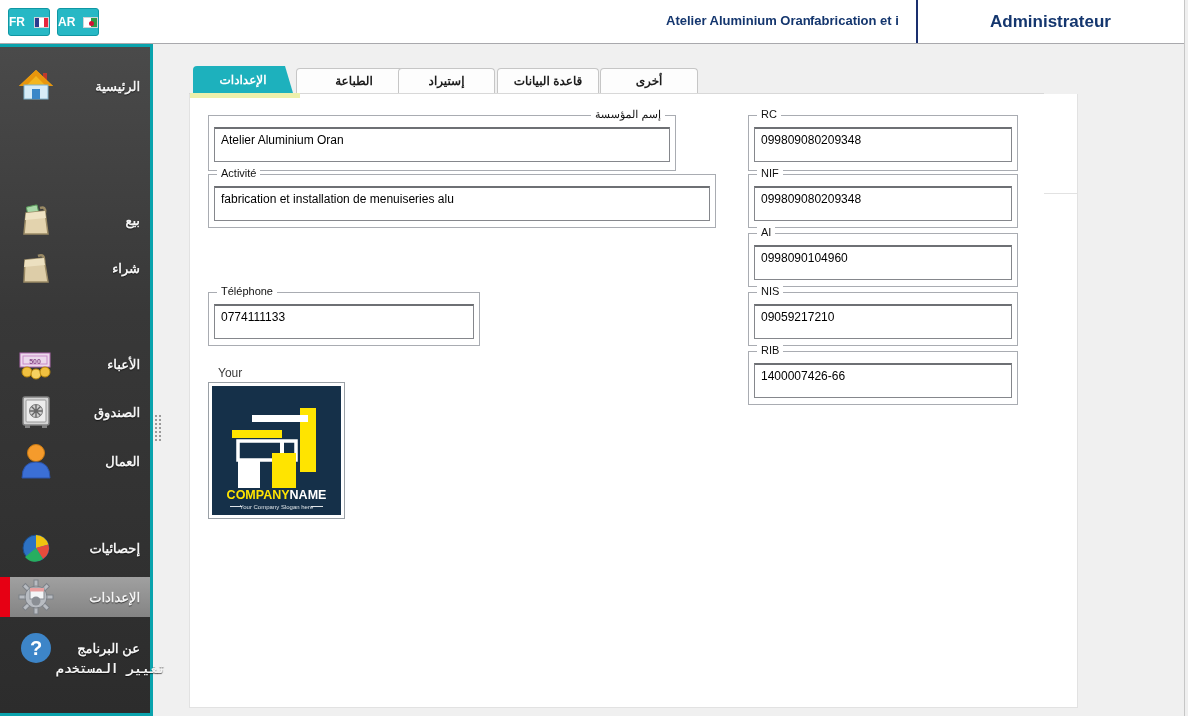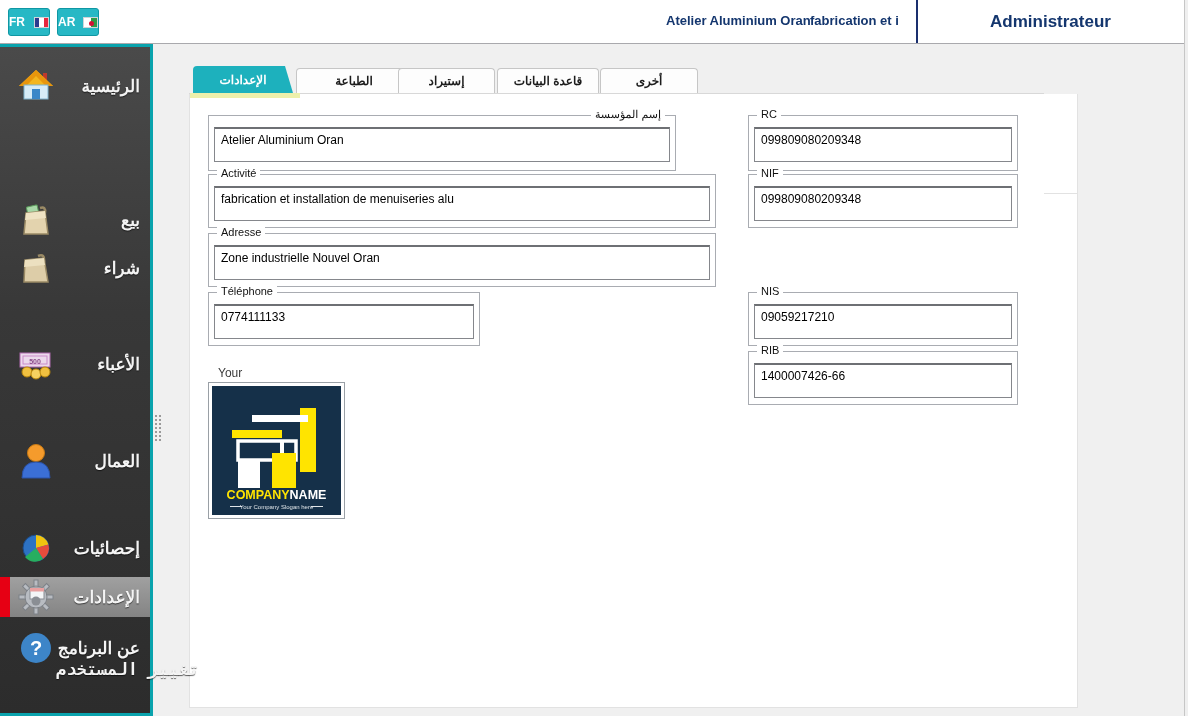--- a/index.html
+++ b/index.html
@@ -32,21 +32,21 @@
   
   .sidebar { position:absolute; left:0; top:44px; width:153px; height:672px;
              background:linear-gradient(180deg,#4a4a4a 0%,#383838 40%,#2c2c2c 100%);
              border-top:3px solid #0aa3ad; border-right:3px solid #0aa3ad;
              border-bottom:3px solid #0aa3ad; z-index:4; }
   .side-item { position:absolute; left:3px; width:147px; height:48px;
                display:flex; align-items:center; cursor:pointer; }
   .side-icon { width:40px; height:40px; margin-left:13px; flex:0 0 40px; }
   .side-icon svg { width:40px; height:40px; }
   .side-label { flex:1; text-align:right; padding-right:10px; color:#f4f4f4;
-                font-weight:bold; font-size:17px; direction:rtl;
+                font-weight:bold; font-size:13px; direction:rtl;
                 text-shadow:0 1px 1px rgba(0,0,0,.6); white-space:nowrap; }
   .side-item.selected { left:0; width:150px; height:40px;
                         background:linear-gradient(180deg,#a0a0a0,#848484);
                         border-left:10px solid #e60014; }
   .side-item.selected .side-icon { margin-left:6px; }
   .splitter { position:absolute; left:154px; top:414px; width:8px; height:28px;
               background-image:radial-gradient(#9a9a9a 1px, transparent 1.2px);
               background-size:4px 4px; cursor:col-resize; z-index:3; }
 
   
@@ -147,20 +147,33 @@
             <rect x="7" y="12" width="24" height="8" fill="none" stroke="#c98bc9"></rect>
             <text x="19" y="20" font-size="7" fill="#8a4a8a" text-anchor="middle" font-weight="bold">500</text>
             <circle cx="11" cy="28" r="5" fill="#f0c040" stroke="#b8860b"></circle>
             <circle cx="20" cy="30" r="5" fill="#f5d060" stroke="#b8860b"></circle>
             <circle cx="29" cy="28" r="5" fill="#f0c040" stroke="#b8860b"></circle>
           </svg>
       </span>
       <span class="side-label">الأعباء</span>
     </div>
 
+    <div class="side-item" style="top:341px;">
+      <span class="side-icon">
+        <svg viewBox="0 0 40 40">
+            <rect x="7" y="5" width="26" height="28" rx="2" fill="#d5d5d5" stroke="#828282" stroke-width="1.5"></rect>
+            <rect x="10" y="8" width="20" height="22" rx="1" fill="#ececec" stroke="#9a9a9a"></rect>
+            <circle cx="20" cy="19" r="6.5" fill="#cfcfcf" stroke="#777"></circle>
+            <path d="M20,13 V25 M14,19 H26 M15.5,14.5 L24.5,23.5 M24.5,14.5 L15.5,23.5" stroke="#666" stroke-width="1.4"></path>
+            <rect x="9" y="33" width="5" height="3" fill="#828282"></rect>
+            <rect x="26" y="33" width="5" height="3" fill="#828282"></rect>
+          </svg>
+      </span>
+      <span class="side-label">الصندوق</span>
+    </div>
 
     <div class="side-item" style="top:390px;">
       <span class="side-icon">
         <svg viewBox="0 0 40 40">
             <circle cx="20" cy="12" r="8.5" fill="#f59b2c" stroke="#c87a14"></circle>
             <path d="M6,37 Q6,21 20,21 Q34,21 34,37 Z" fill="#3b6fd6" stroke="#2a52a8"></path>
           </svg>
       </span>
       <span class="side-label">العمال</span>
     </div>
@@ -241,24 +254,20 @@
   <div class="gbox rtl" style="left:208px; top:115px; width:468px; height:56px;">
     <span class="legend">إسم المؤسسة</span>
     <input type="text" value="Atelier Aluminium Oran" style="">
   </div>
 
   <div class="gbox" style="left:208px; top:174px; width:508px; height:54px;">
     <span class="legend">Activité</span>
     <input type="text" value="fabrication et installation de menuiseries alu" style="">
   </div>
 
-  <div class="gbox" style="left:208px; top:233px; width:508px; height:54px;">
-    <span class="legend">Adresse</span>
-    <input type="text" value="Zone industrielle Nouvel Oran" style="">
-  </div>
 
   <div class="gbox" style="left:208px; top:292px; width:272px; height:54px;">
     <span class="legend">Téléphone</span>
     <input type="text" value="0774111133" style="">
   </div>
 
   <span class="logo-label">Your</span>
   <div class="logo-box">
     <svg viewBox="0 0 129 129">
       <rect x="0" y="0" width="129" height="129" fill="#153049"></rect>
@@ -279,20 +288,24 @@
   <div class="gbox" style="left:748px; top:115px; width:270px; height:56px;">
     <span class="legend">RC</span>
     <input type="text" value="099809080209348" style="">
   </div>
 
   <div class="gbox" style="left:748px; top:174px; width:270px; height:54px;">
     <span class="legend">NIF</span>
     <input type="text" value="099809080209348" style="">
   </div>
 
+  <div class="gbox" style="left:748px; top:233px; width:270px; height:54px;">
+    <span class="legend">AI</span>
+    <input type="text" value="0998090104960" style="">
+  </div>
 
   <div class="gbox" style="left:748px; top:292px; width:270px; height:54px;">
     <span class="legend">NIS</span>
     <input type="text" value="09059217210" style="">
   </div>
 
   <div class="gbox" style="left:748px; top:351px; width:270px; height:54px;">
     <span class="legend">RIB</span>
     <input type="text" value="1400007426-66" style="">
   </div>

